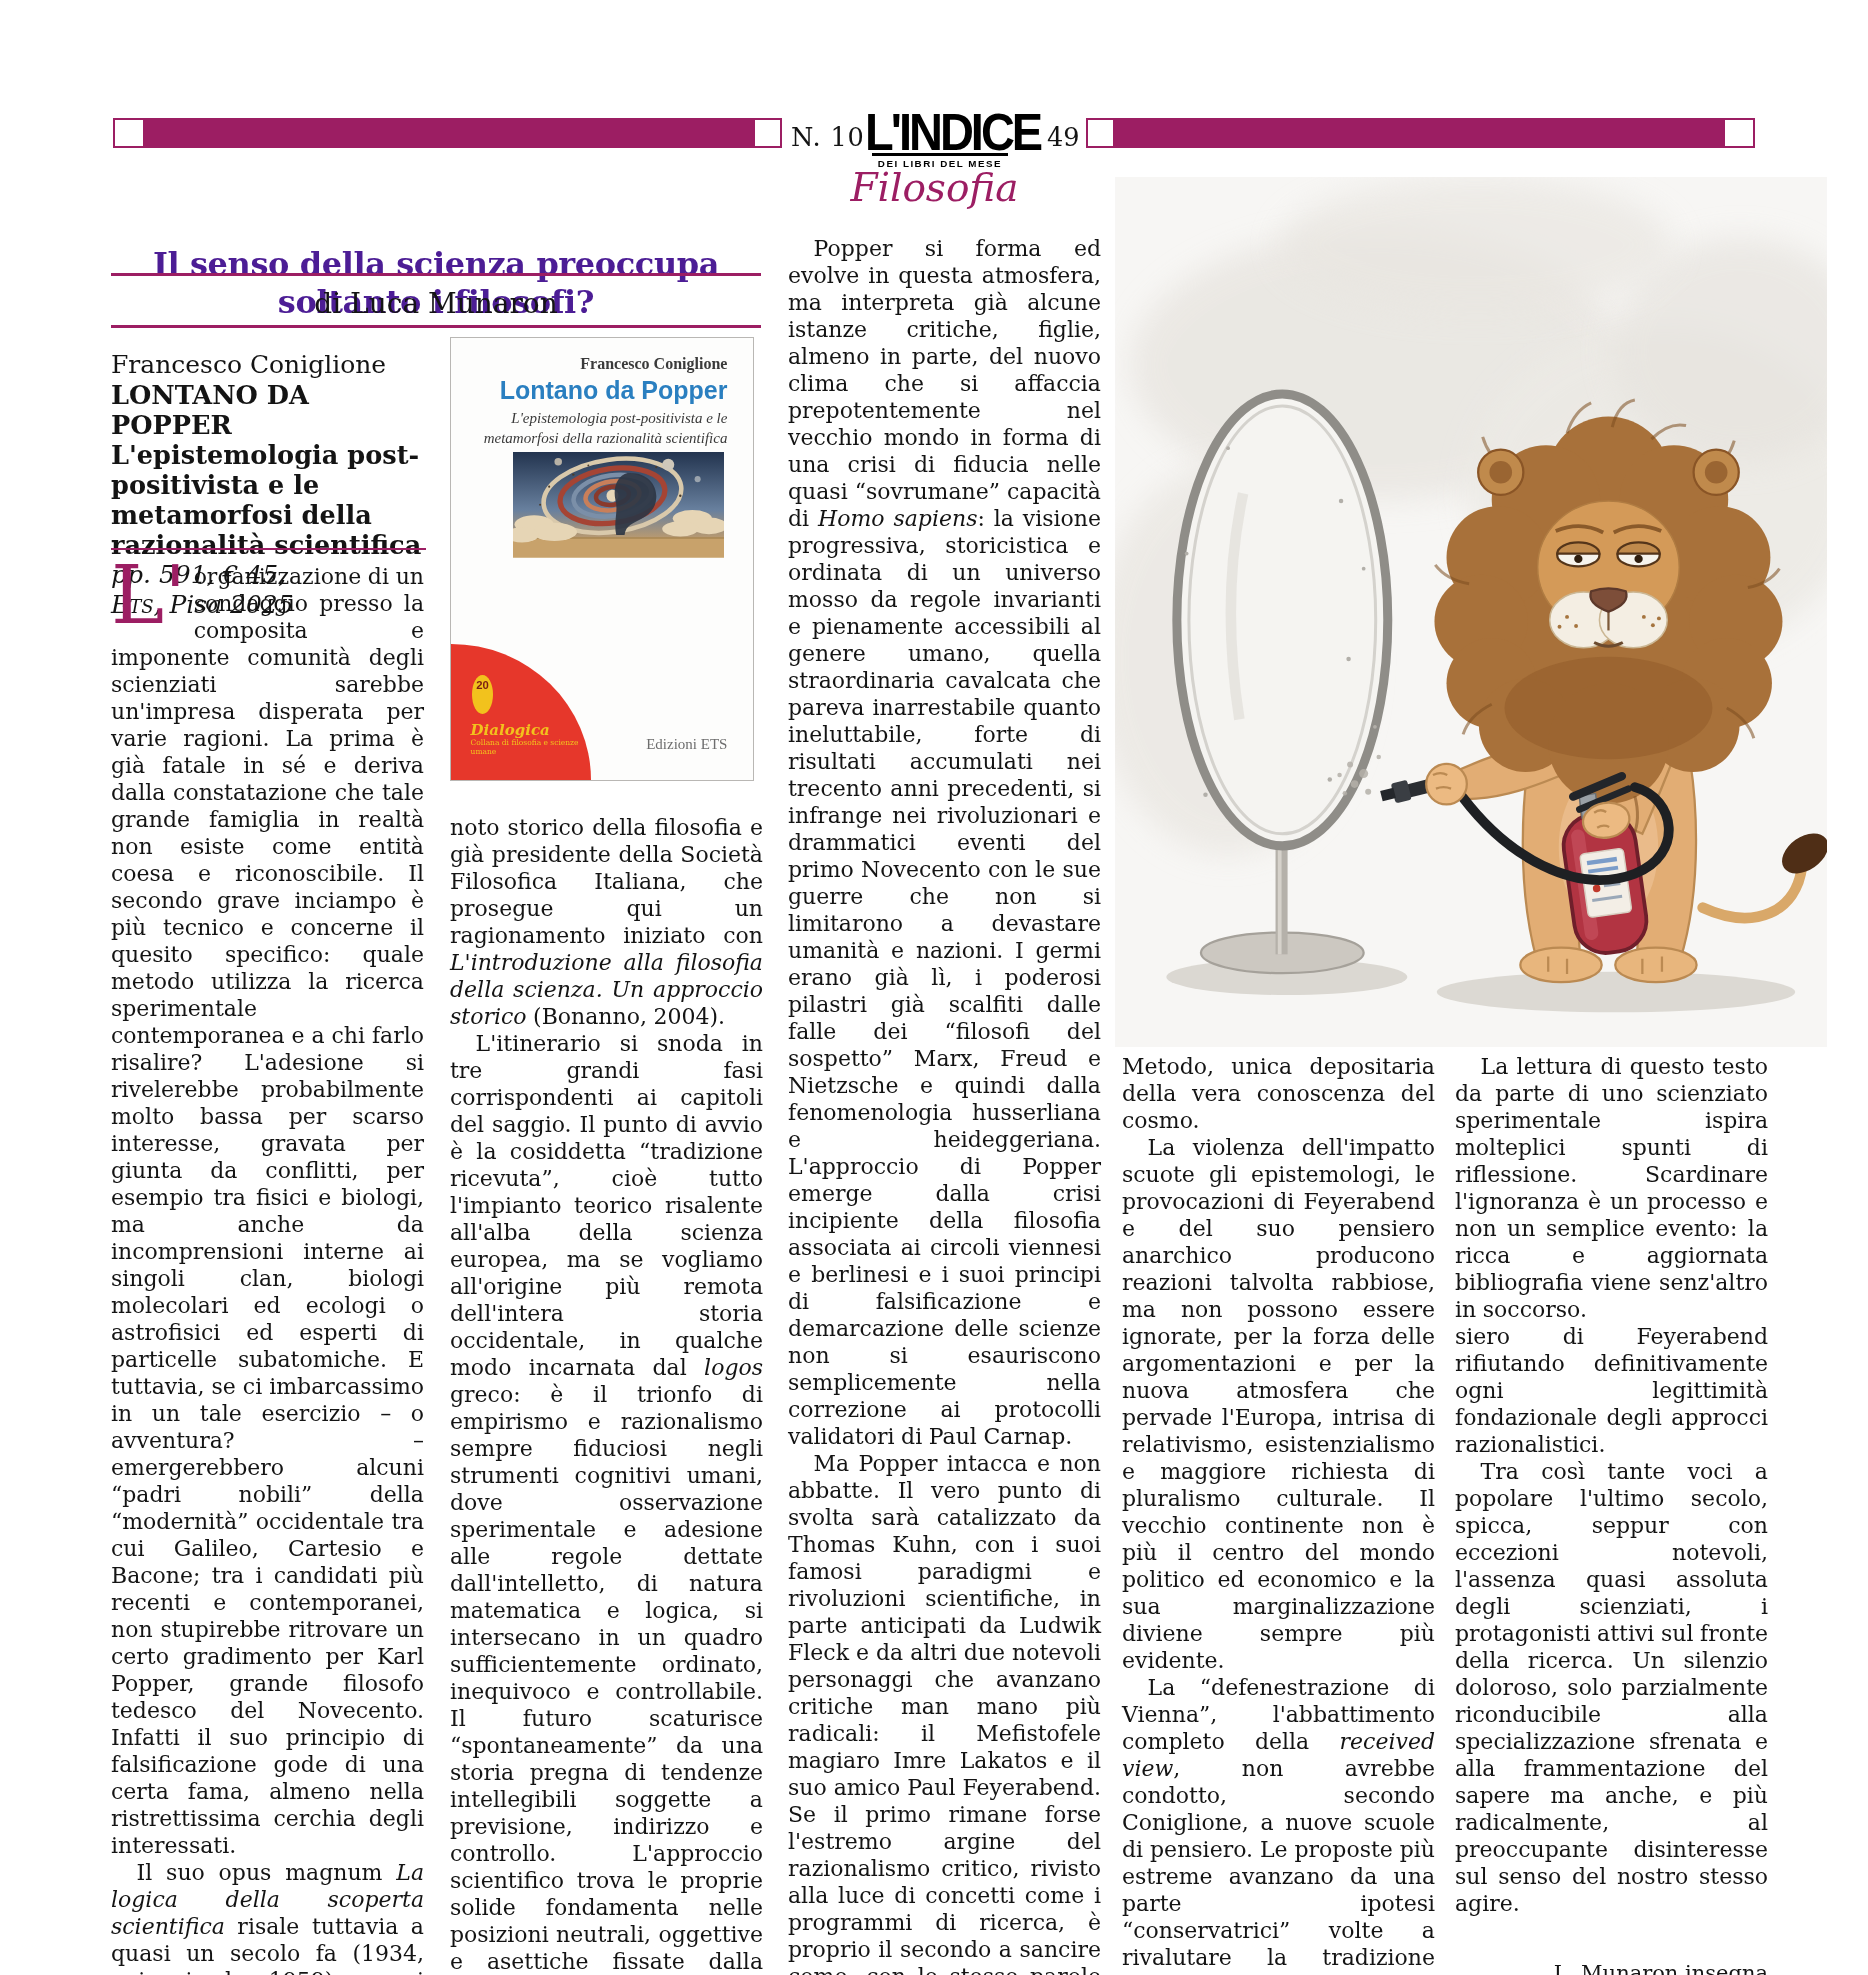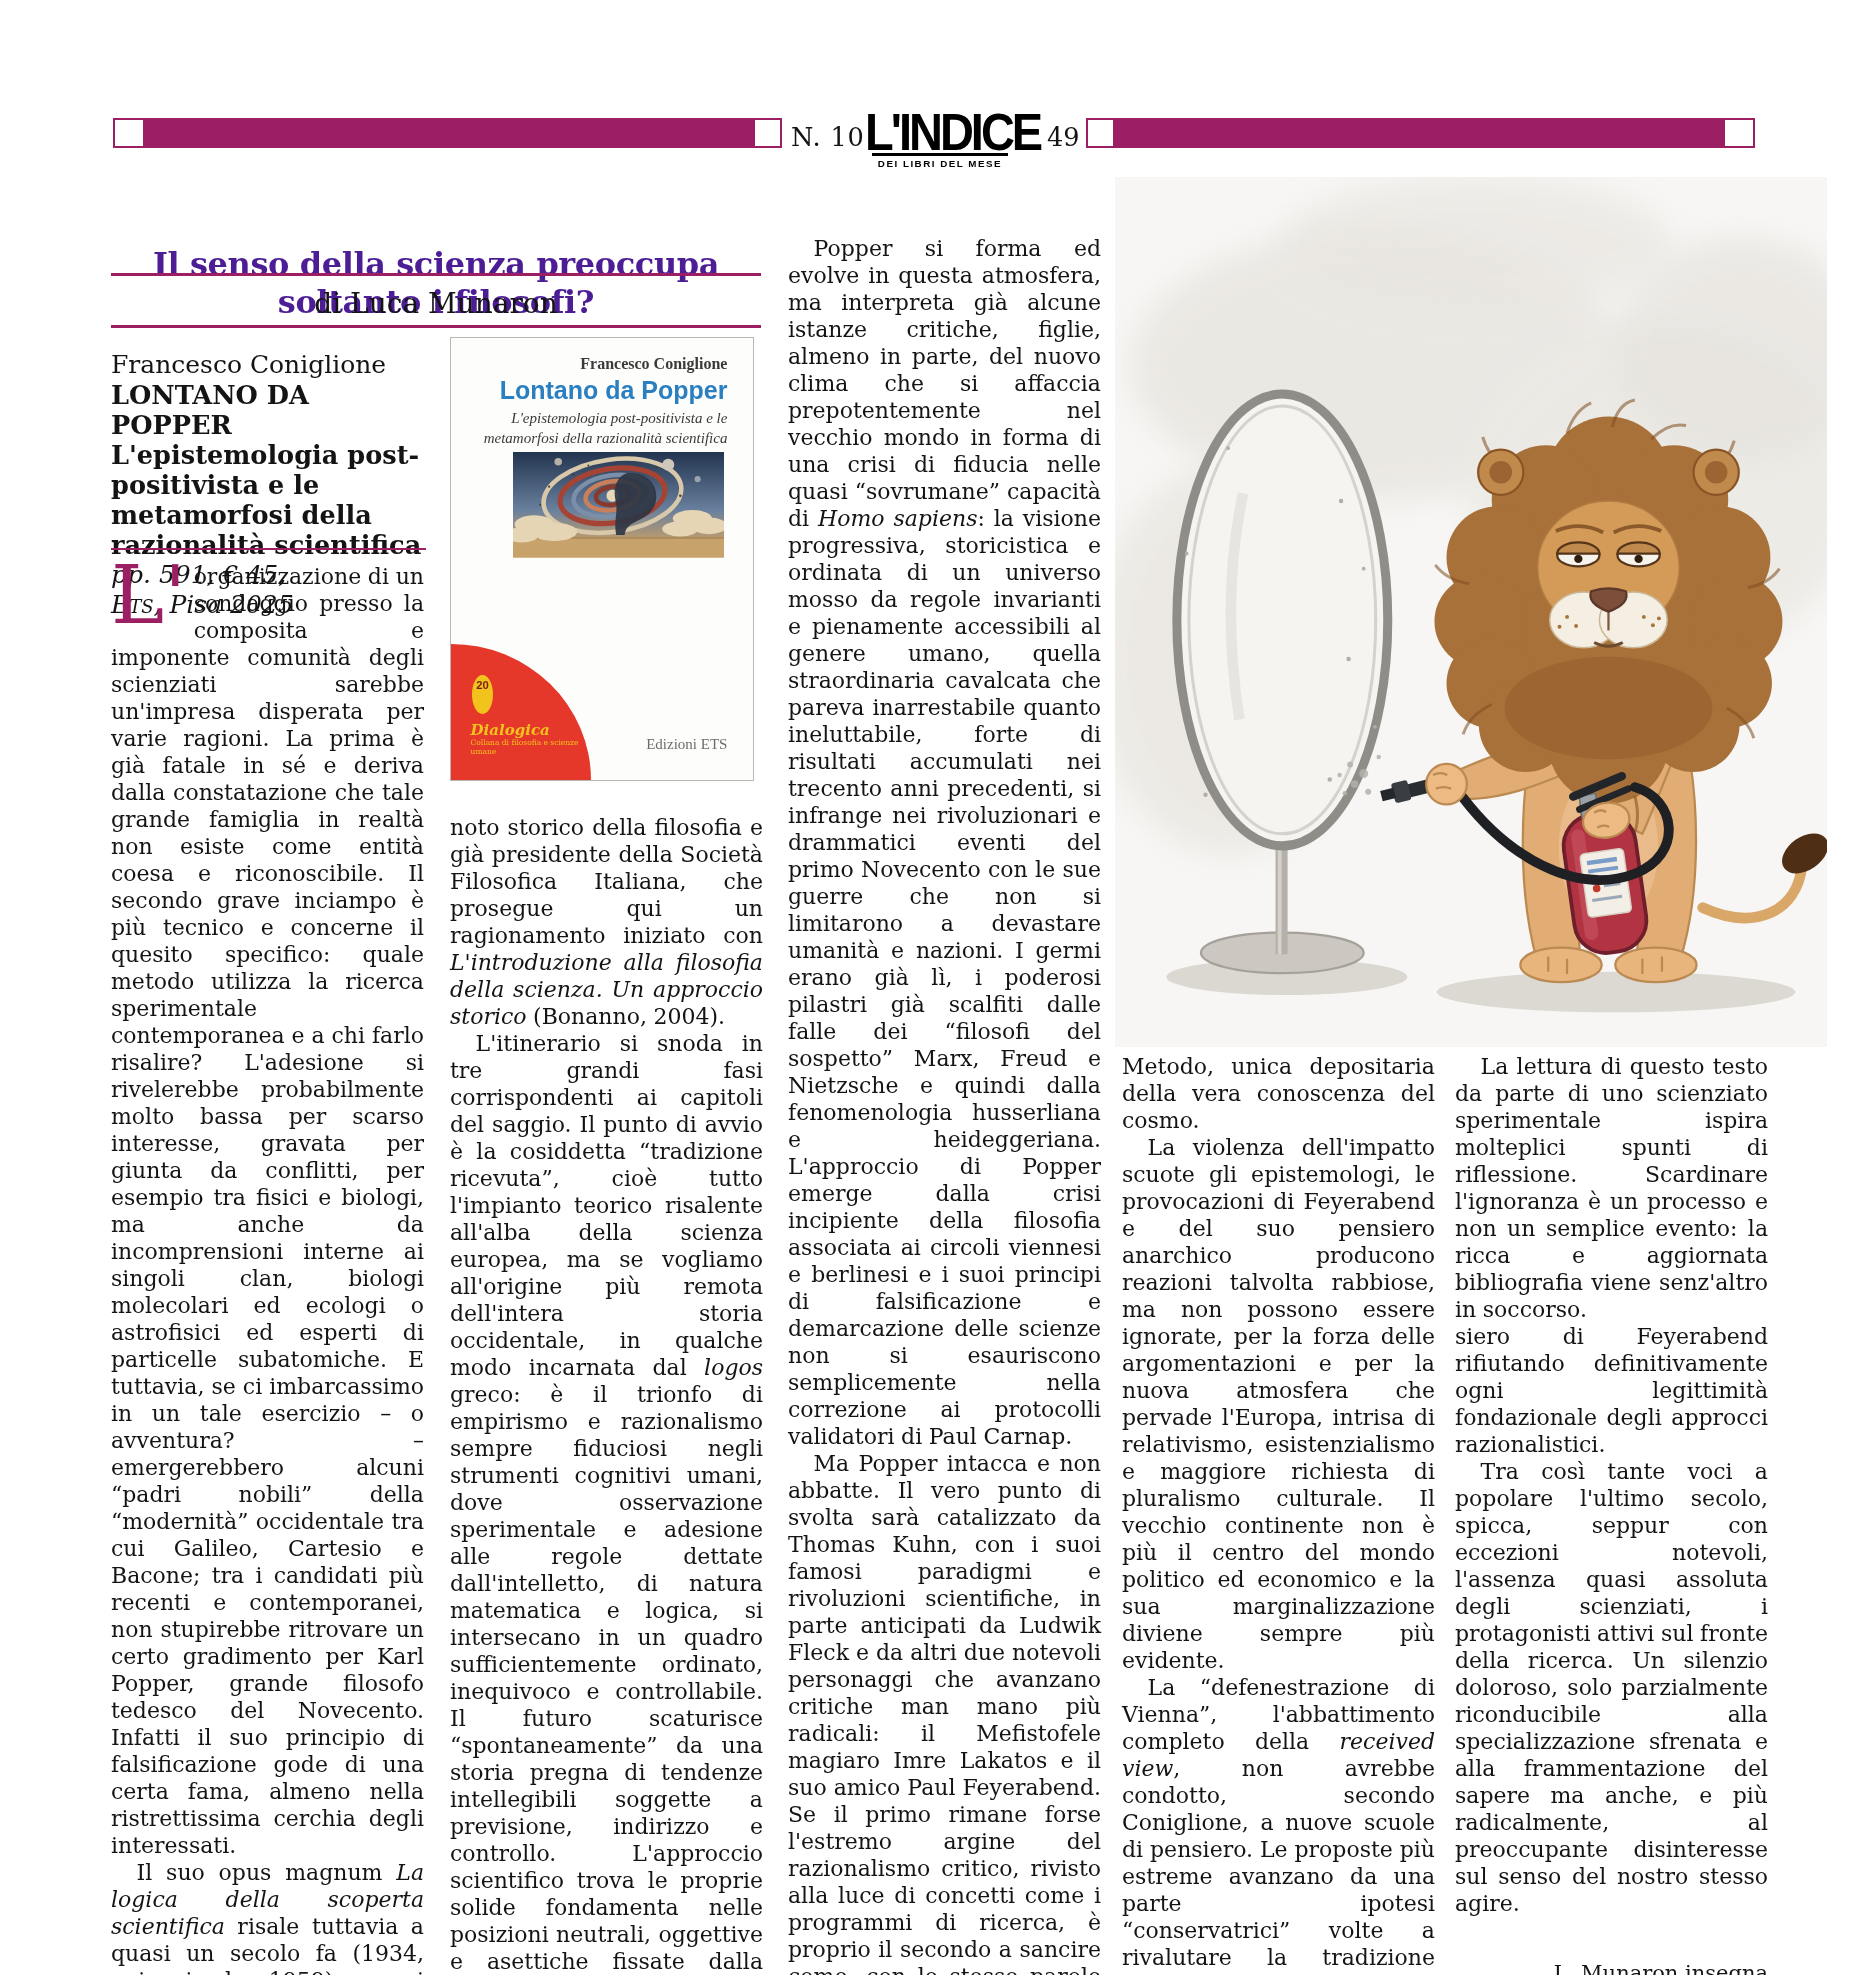--- a/index.html
+++ b/index.html
@@ -109,20 +109,21 @@
     <div class="cap cap-a"></div>
   </div>
 
   <div class="issue">N. 10</div>
   <div class="logo">
     <div class="logo-main">L'INDICE</div>
     <div class="logo-sub">DEI LIBRI DEL MESE</div>
   </div>
   <div class="pageno">49</div>
 
+  <div class="section-heading">Filosofia</div>
 
   <h1 class="article-title">Il senso della scienza preoccupa soltanto i filosofi?</h1>
   <div class="mrule rule-1"></div>
   <div class="article-byline">di Luca Munaron</div>
   <div class="mrule rule-2"></div>
 
   <div class="book-info">
     <div class="bi-author">Francesco Coniglione</div>
     <div class="bi-title">LONTANO DA POPPER</div>
     <div class="bi-subtitle">L'epistemologia post-positivista e le metamorfosi della razionalità scientifica</div>

